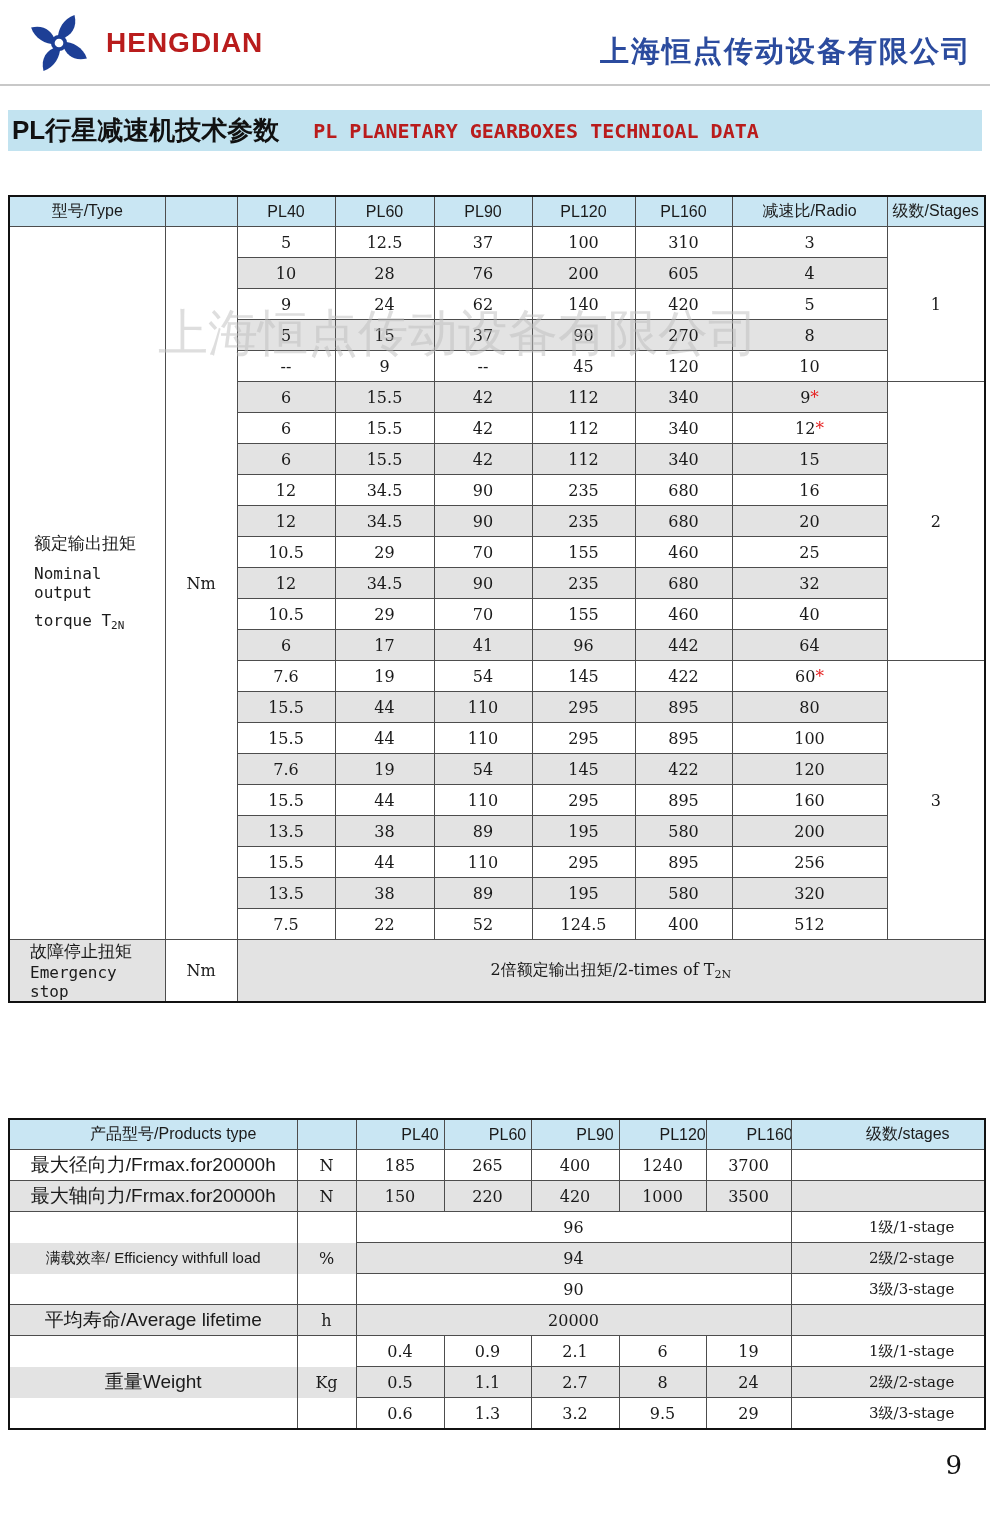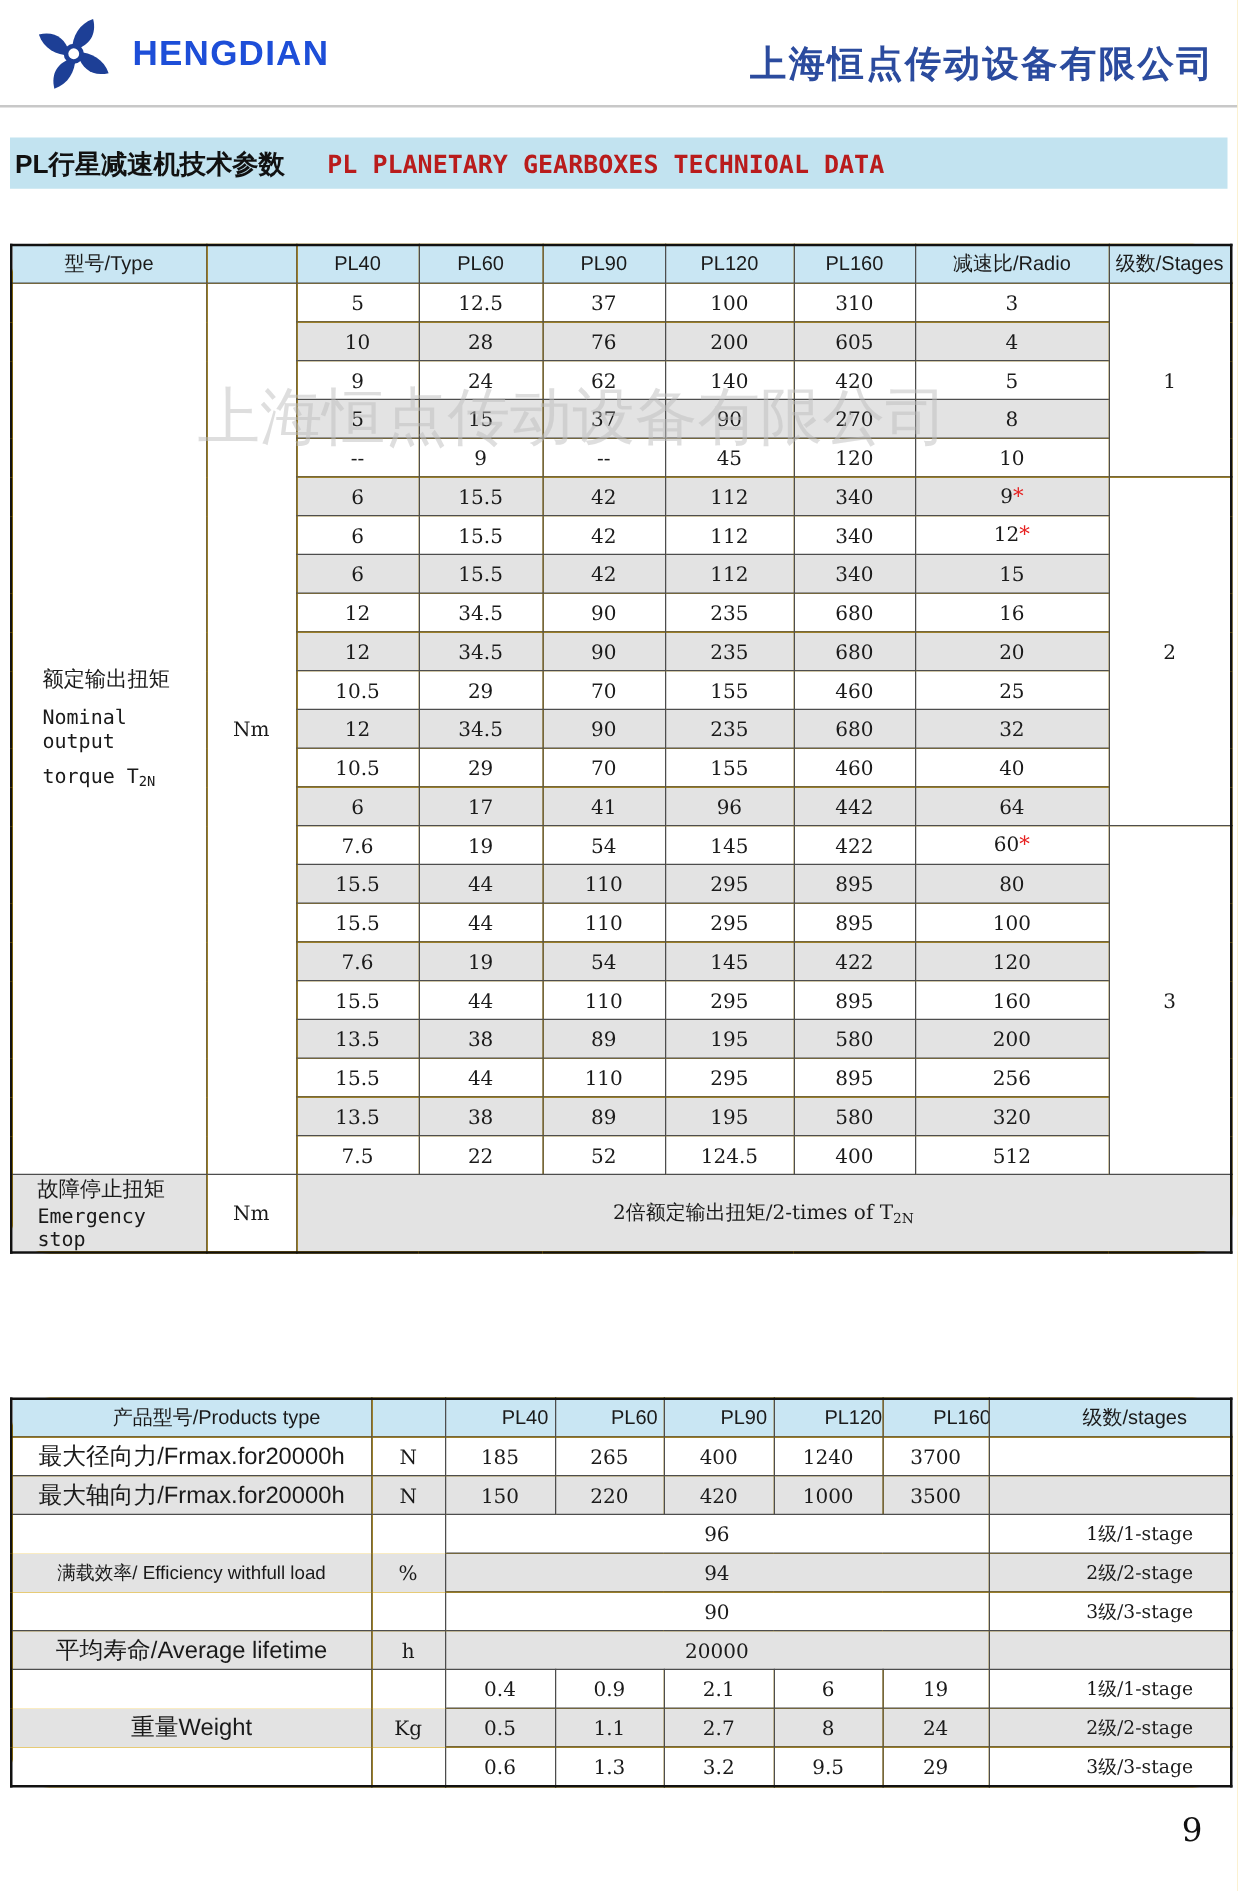--- a/index.html
+++ b/index.html
@@ -3,40 +3,40 @@
 <meta charset="utf-8">
 <style>
   html,body{margin:0;padding:0;background:#ffffff;}
   .page{position:relative;width:990px;height:1513px;background:#ffffff;overflow:hidden;
         font-family:"Liberation Sans",sans-serif;color:#1a1a1a;}
 
   
   .hdr{position:absolute;left:0;top:0;width:990px;height:84px;}
   .logo-wrap{position:absolute;left:28px;top:12px;display:flex;align-items:center;}
   .logo-icon{width:62px;height:62px;}
-  .logo-text{font-size:28px;font-weight:600;letter-spacing:1px;color:#1d4ed8;
+  .logo-text{font-size:28px;font-weight:600;letter-spacing:1px;color:#b91c1c;
              margin-left:16px;font-family:"Liberation Sans",sans-serif;text-align:center;}
   .company{position:absolute;right:18px;top:32px;font-size:29px;font-weight:bold;
            color:#2b4b9e;font-family:"DejaVu Serif","Liberation Serif",serif;letter-spacing:2px;}
   .hdr-divider{position:absolute;left:0;top:84px;width:990px;height:2px;background:#c8c8c8;}
 
   
   .title-bar{position:absolute;left:8px;top:110px;width:974px;height:41px;background:#c2e3f0;
              display:flex;align-items:center;}
-  .title-cn{font-size:21px;font-weight:bold;margin-left:4px;color:#111;}
+  .title-cn{font-size:26px;font-weight:bold;margin-left:4px;color:#111;}
   .title-en{font-size:20px;font-weight:bold;margin-left:34px;color:#b91c1c;
             font-family:"DejaVu Sans Mono","Liberation Mono",monospace;letter-spacing:0px;}
 
   
   .watermark{position:absolute;left:158px;top:300px;font-size:50px;color:#bfbfbf;opacity:.5;
              white-space:nowrap;z-index:5;pointer-events:none;
              font-family:"DejaVu Serif","Liberation Serif",serif;}
 
   
-  table{border-collapse:collapse;table-layout:fixed;position:absolute;background:#eab308;border-radius:32px;}
+  table{border-collapse:collapse;table-layout:fixed;position:absolute;background:#fca5a5;}
   td,th{border:1px solid #4d4d4d;text-align:center;vertical-align:middle;
         font-weight:normal;overflow:hidden;padding:0;}
   #t1{left:8px;top:195px;width:976px;border:2px solid #111;}
   #t2{left:8px;top:1118px;width:976px;border:2px solid #111;}
   #t1 th{height:29px;background:#c9e6f3;font-size:16px;}
   #t2 th{height:29px;background:#c9e6f3;font-size:16px;padding-left:40px;}
   #t1 td{height:30px;font-size:16px;font-family:"DejaVu Serif","Liberation Serif",serif;}
   #t2 td{height:30px;font-size:16px;font-family:"DejaVu Serif","Liberation Serif",serif;}
   tr.gray td{background:#e3e3e3;}
   tr.white td{background:#ffffff;}

